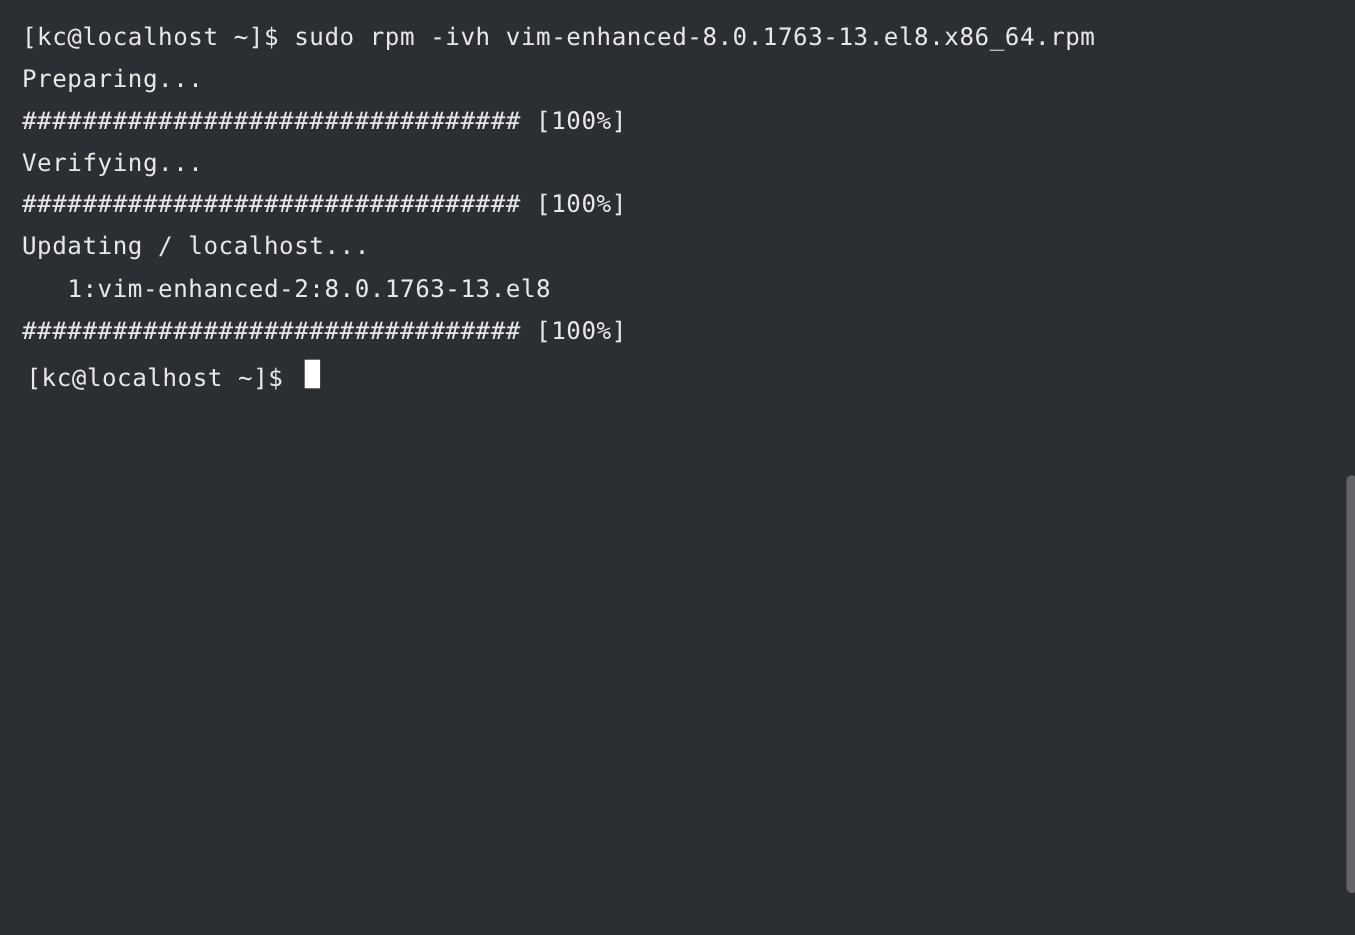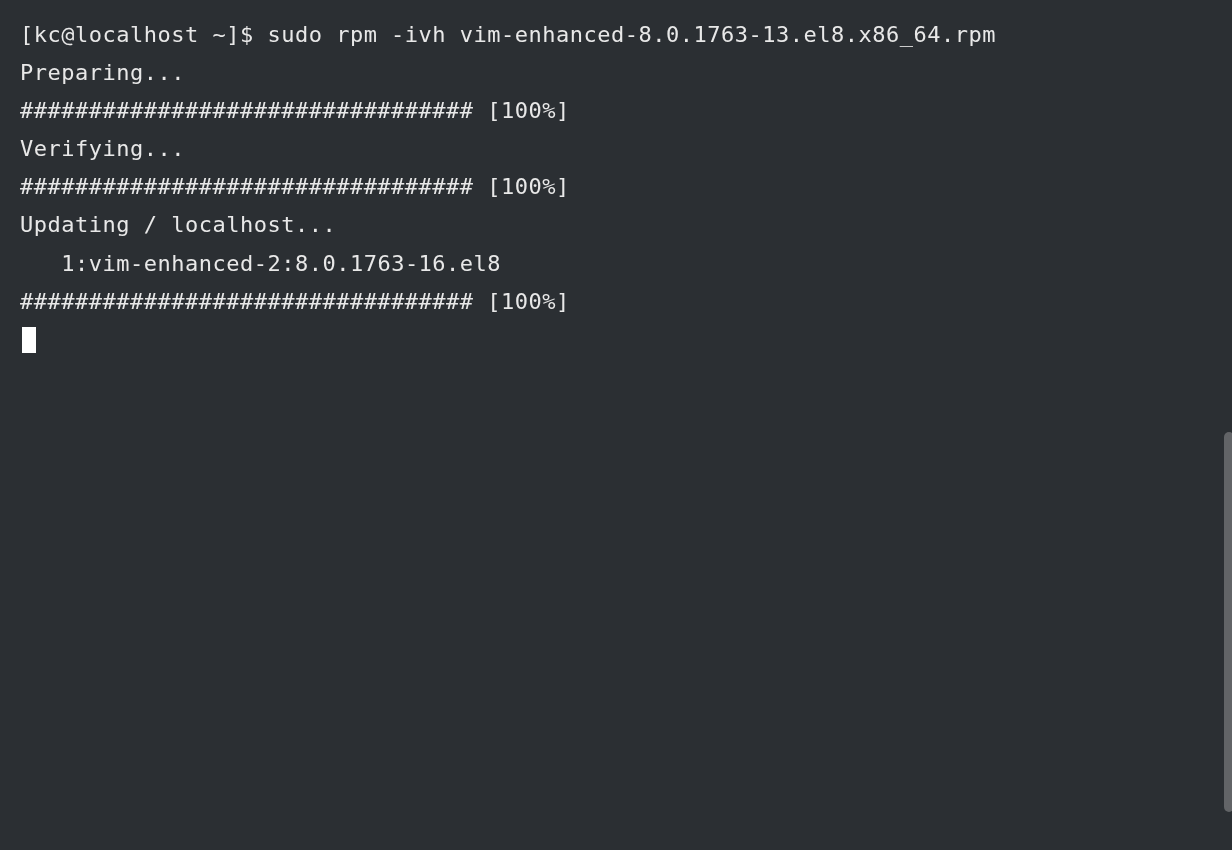--- a/index.html
+++ b/index.html
@@ -37,17 +37,17 @@
   </style>
 </head>
 <body>
 
 <div class="term-line">[kc@localhost ~]$ sudo rpm -ivh vim-enhanced-8.0.1763-13.el8.x86_64.rpm</div>
 <div class="term-line">Preparing...</div>
 <div class="term-line">################################# [100%]</div>
 <div class="term-line">Verifying...</div>
 <div class="term-line">################################# [100%]</div>
 <div class="term-line">Updating / localhost...</div>
-<div class="term-line">   1:vim-enhanced-2:8.0.1763-16.el8</div>
+<div class="term-line">   1:vim-enhanced-2:8.0.1763-13.el8</div>
 <div class="term-line">################################# [100%]</div>
-<div class="term-line"><span class="cursor"></span></div>
+<div class="term-line"><span>[kc@localhost ~]$ </span><span class="cursor"></span></div>
 
 <div class="scrollbar"></div>
 
 </body></html>

